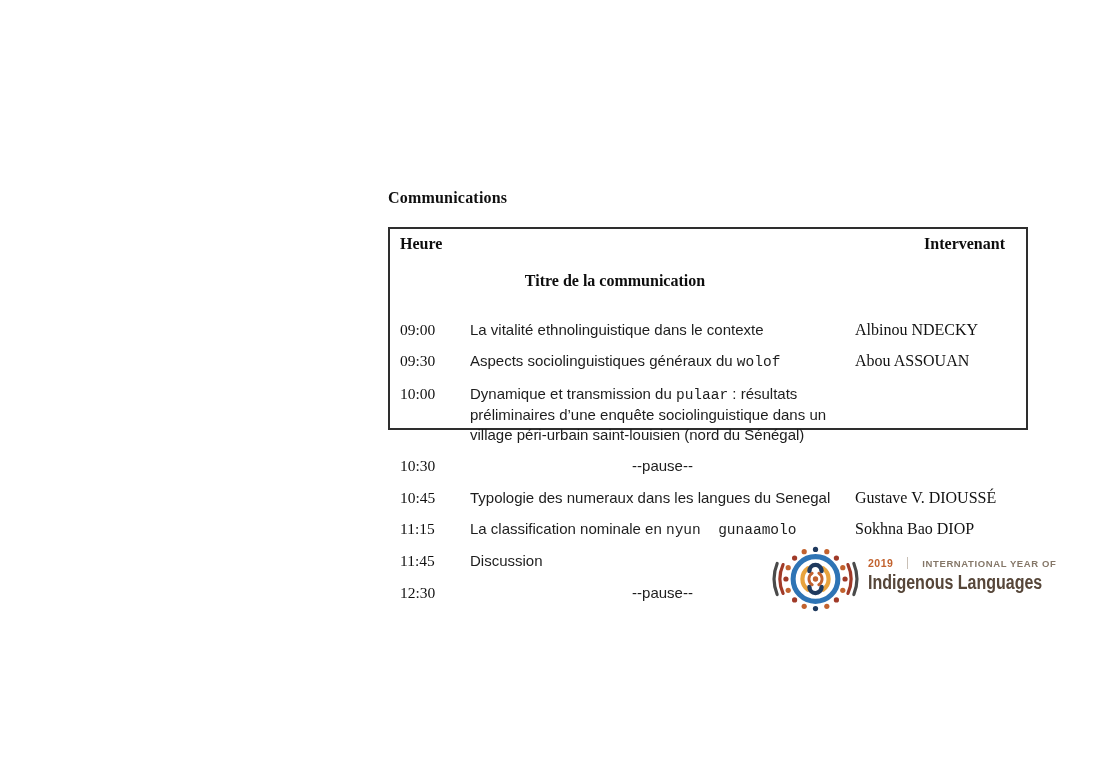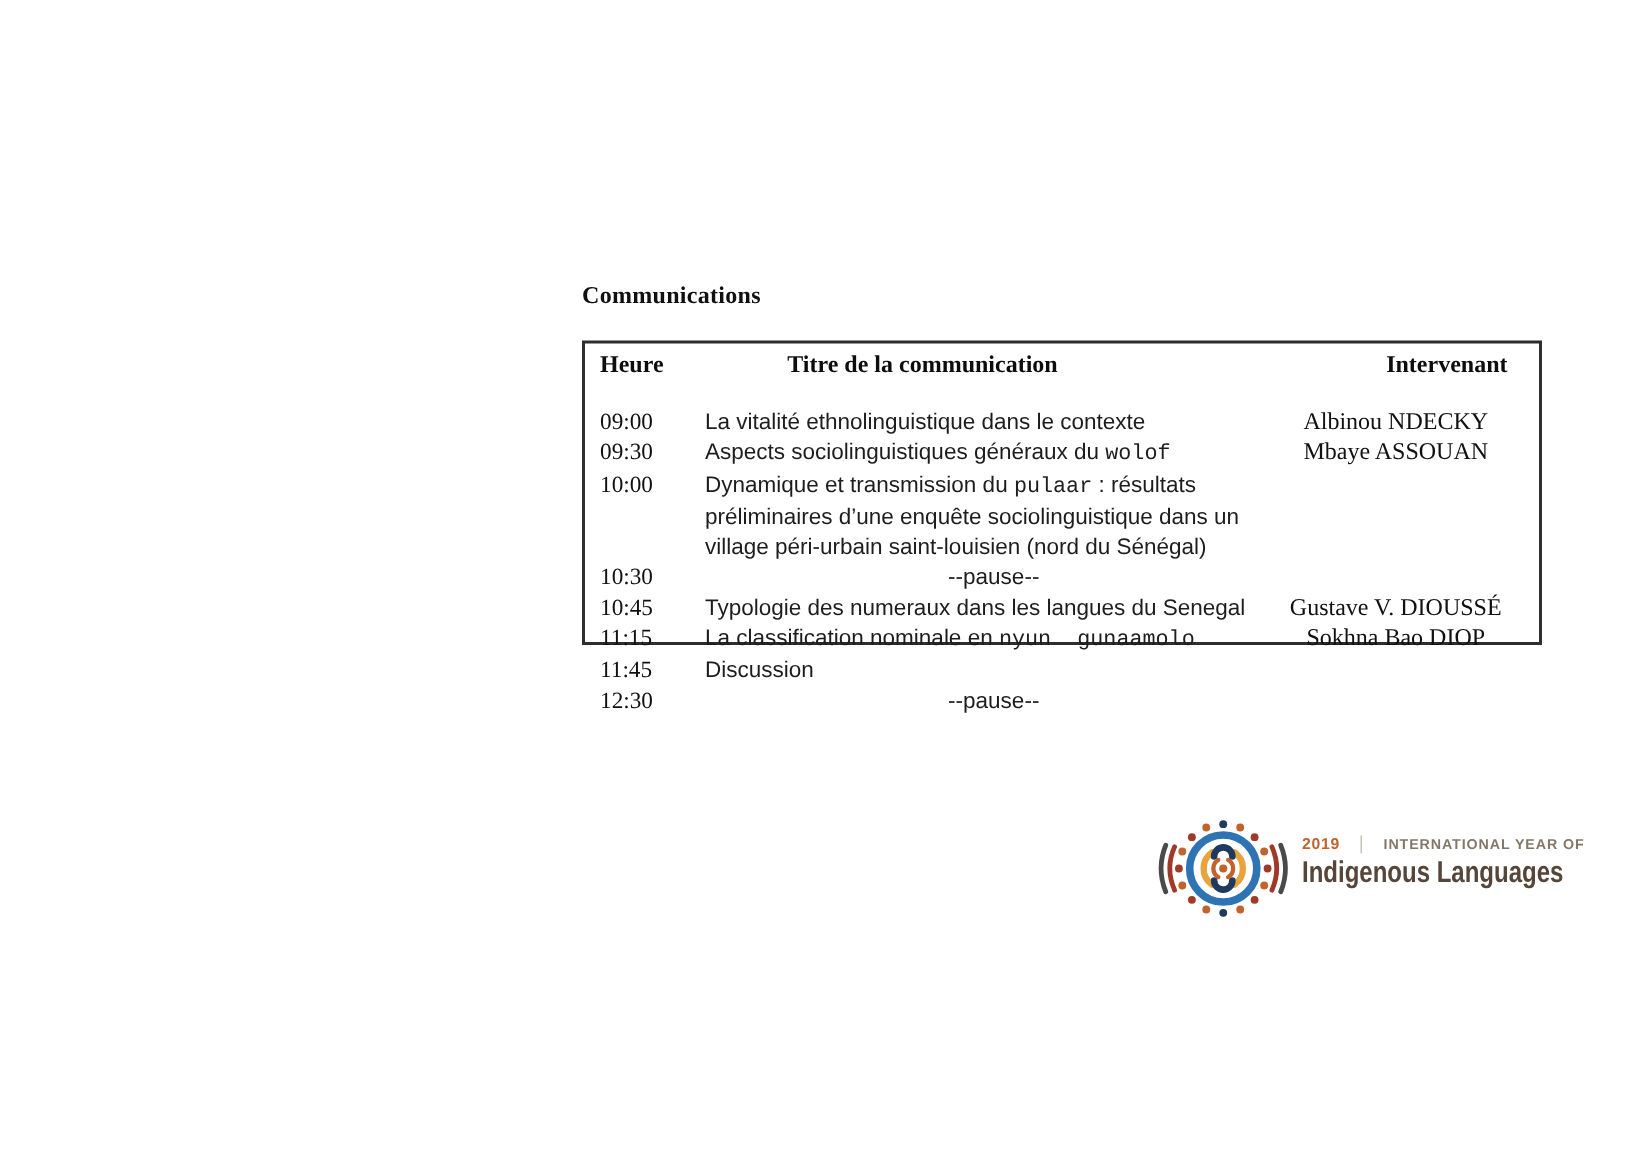--- a/index.html
+++ b/index.html
@@ -18,34 +18,34 @@
     color:#101010; letter-spacing:.2px;
   }
 
   .schedule-table{
     position:absolute; left:388px; top:227px; width:640px; height:203px;
     border:2px solid #2e2e2e; background:#fff;
     padding:4px 0 0 10px;
   }
   .thead{ display:grid; grid-template-columns:70px 385px 1fr; line-height:22px; }
   .th{ font-family:var(--serif); font-weight:bold; font-size:16px; color:#0d0d0d; }
-  .th-title{ text-align:center; padding-right:95px; }
+  .th-title{ text-align:center; padding-right:95px;margin-top:37px; }
   .th-speaker{ text-align:right; padding-right:21px; }
   .head-spacer{ height:17px; }
 
-  .row{ display:grid; grid-template-columns:70px 385px 1fr; }
+  .row{ display:grid; grid-template-columns:70px 385px 1fr;margin-top:11px; }
   .cell-time{ font-family:var(--serif); font-size:15.5px; line-height:20.3px; color:#111; }
   .cell-title{ font-family:var(--sans); font-size:15px; line-height:20.3px; color:#1d1d1d; }
   .cell-title.center{ text-align:center; }
   .title-line{ white-space:nowrap; }
   .seg{ font-family:var(--sans); }
   .mono{ font-family:var(--mono); font-size:14.5px; white-space:pre; }
   .cell-speaker{
     font-family:var(--serif); font-size:16px; line-height:20.3px; color:#111;
-    text-align:center; padding-right:20px;
+    text-align:left; padding-right:20px;
   }
 
   .logo{ position:absolute; left:768px; top:541px; width:262px; height:80px; }
   .logo-mark{ position:absolute; left:0; top:0; }
   .logo-text{ position:absolute; left:100px; top:16px; }
   .logo-row1{ display:flex; align-items:center; gap:14px; }
   .logo-year{
     font-family:var(--sans); font-weight:bold; font-size:10.5px;
     color:var(--c-orange,#c07a35); letter-spacing:.5px;
   }
@@ -78,21 +78,21 @@
         <div class="cell-title">
           <div class="title-line"><span class="seg">La vitalité ethnolinguistique dans le contexte</span></div>
         </div>
         <div class="cell-speaker">Albinou NDECKY</div>
       </div>
       <div class="row">
         <div class="cell-time">09:30</div>
         <div class="cell-title">
           <div class="title-line"><span class="seg">Aspects sociolinguistiques généraux du </span><span class="mono">wolof</span></div>
         </div>
-        <div class="cell-speaker">Mbaye ASSOUAN</div>
+        <div class="cell-speaker">Abou ASSOUAN</div>
       </div>
       <div class="row">
         <div class="cell-time">10:00</div>
         <div class="cell-title">
           <div class="title-line"><span class="seg">Dynamique et transmission du </span><span class="mono">pulaar</span><span class="seg"> : résultats</span></div>
           <div class="title-line"><span class="seg">préliminaires d’une enquête sociolinguistique dans un</span></div>
           <div class="title-line"><span class="seg">village péri-urbain saint-louisien (nord du Sénégal)</span></div>
         </div>
       </div>
       <div class="row">

